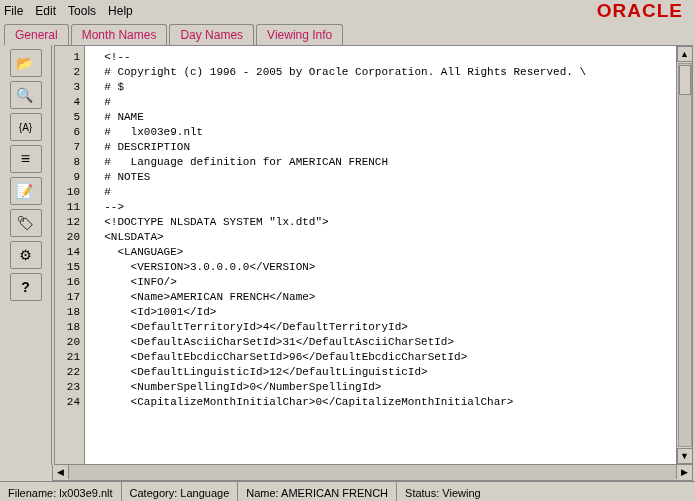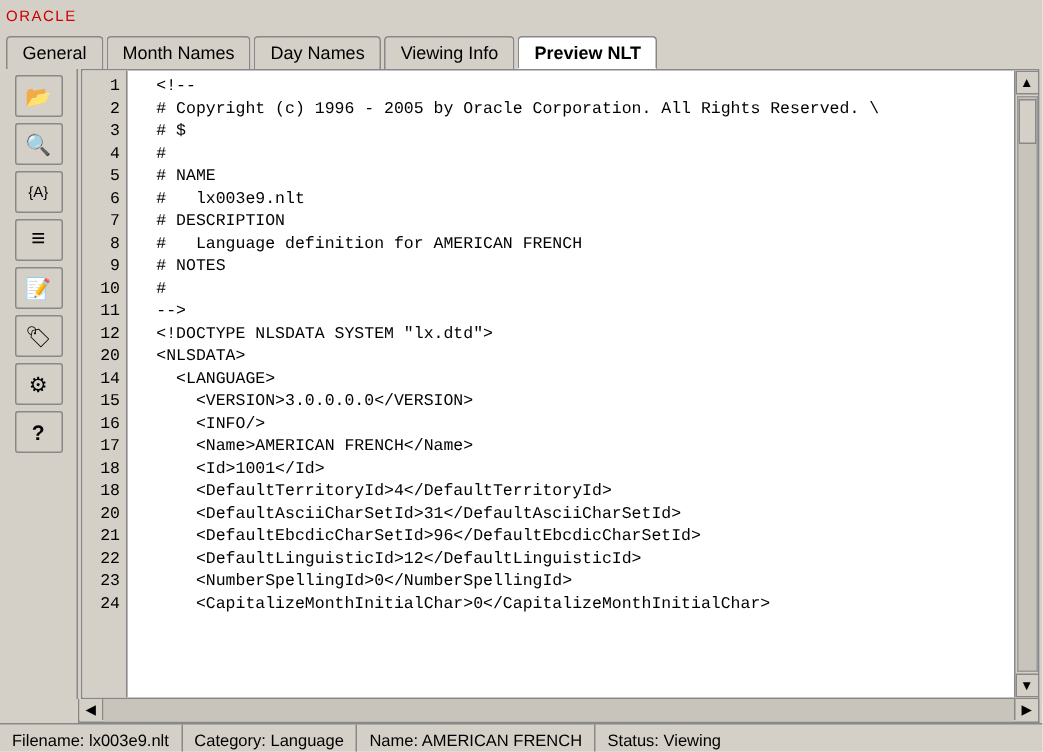--- a/index.html
+++ b/index.html
@@ -25,42 +25,42 @@
       display: flex;
       gap: 12px;
     }
     .menu-item {
       font-size: 12px;
       cursor: pointer;
       color: #000;
       text-decoration: none;
     }
     .oracle-logo {
-      font-size: 10px;
-      font-weight: normal;
+      font-size: 19px;
+      font-weight: bold;
       color: #cc0000;
       letter-spacing: 1px;
       padding-right: 8px;
     }
 
     
     .tab-bar {
       display: flex;
       background: #d4d0c8;
       padding: 2px 4px 0 4px;
       gap: 2px;
     }
     .tab {
       padding: 3px 10px;
       font-size: 12px;
       background: #d4d0c8;
       border: 1px solid #888;
       border-bottom: none;
       cursor: pointer;
-      color: #000000;
+      color: #be185d;
       border-radius: 3px 3px 0 0;
       white-space: nowrap;
     }
     .tab.active {
       background: #ffffff;
       font-weight: bold;
       border-bottom: 1px solid #fff;
       z-index: 1;
     }
 
@@ -216,29 +216,34 @@
       display: flex;
       align-items: center;
       white-space: nowrap;
     }
     .status-item:last-child { border-right: none; }
   </style>
 </head>
 <body>
 
 <div class="menu-bar">
+  <div class="menu-items">
+    <span class="menu-item">File</span>
+    <span class="menu-item">Edit</span>
+    <span class="menu-item">Tools</span>
+    <span class="menu-item">Help</span>
+  </div>
   <div class="oracle-logo">ORACLE</div>
 </div>
 
 <div class="tab-bar">
   <div class="tab">General</div>
   <div class="tab">Month Names</div>
   <div class="tab">Day Names</div>
   <div class="tab">Viewing Info</div>
-  <div class="tab active">Preview NLT</div>
 </div>
 
 <div class="main-area">
 
   <div class="sidebar">
     <div class="sidebar-icon">📂</div>
     <div class="sidebar-icon">🔍</div>
     <div class="sidebar-icon" style="font-size:10px;">{A}</div>
     <div class="sidebar-icon" style="font-size:16px;">≡</div>
     <div class="sidebar-icon">📝</div>

